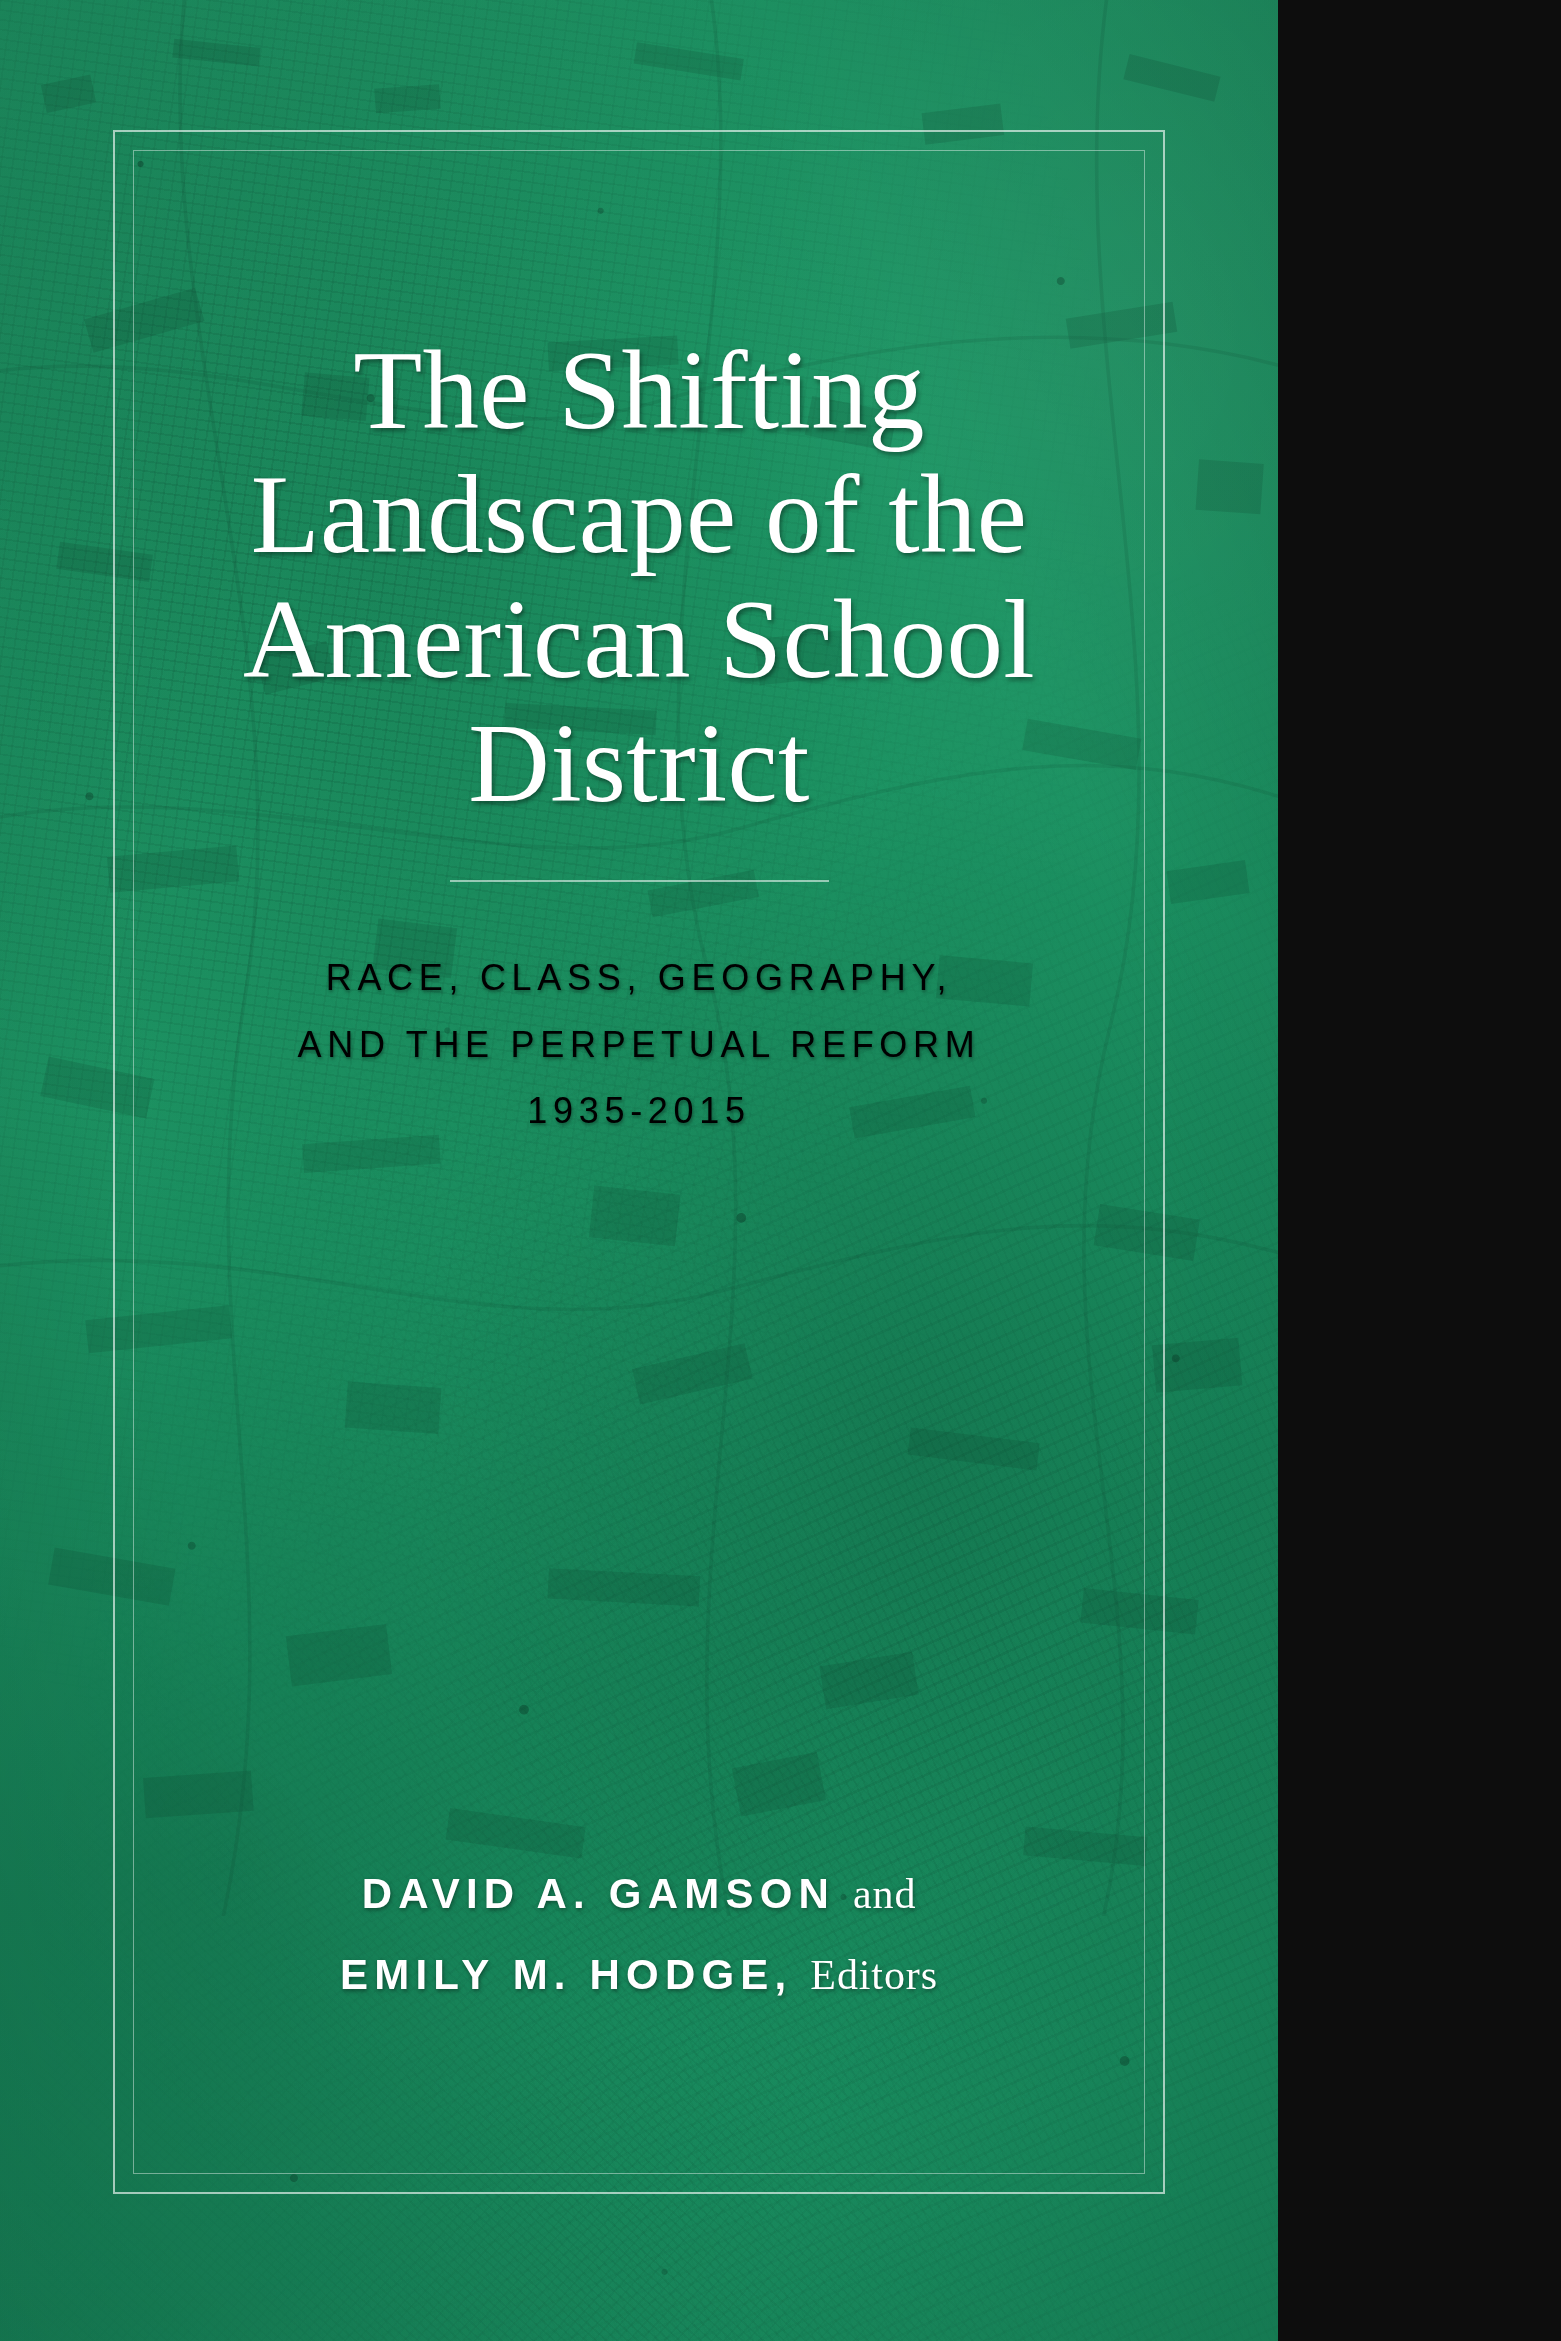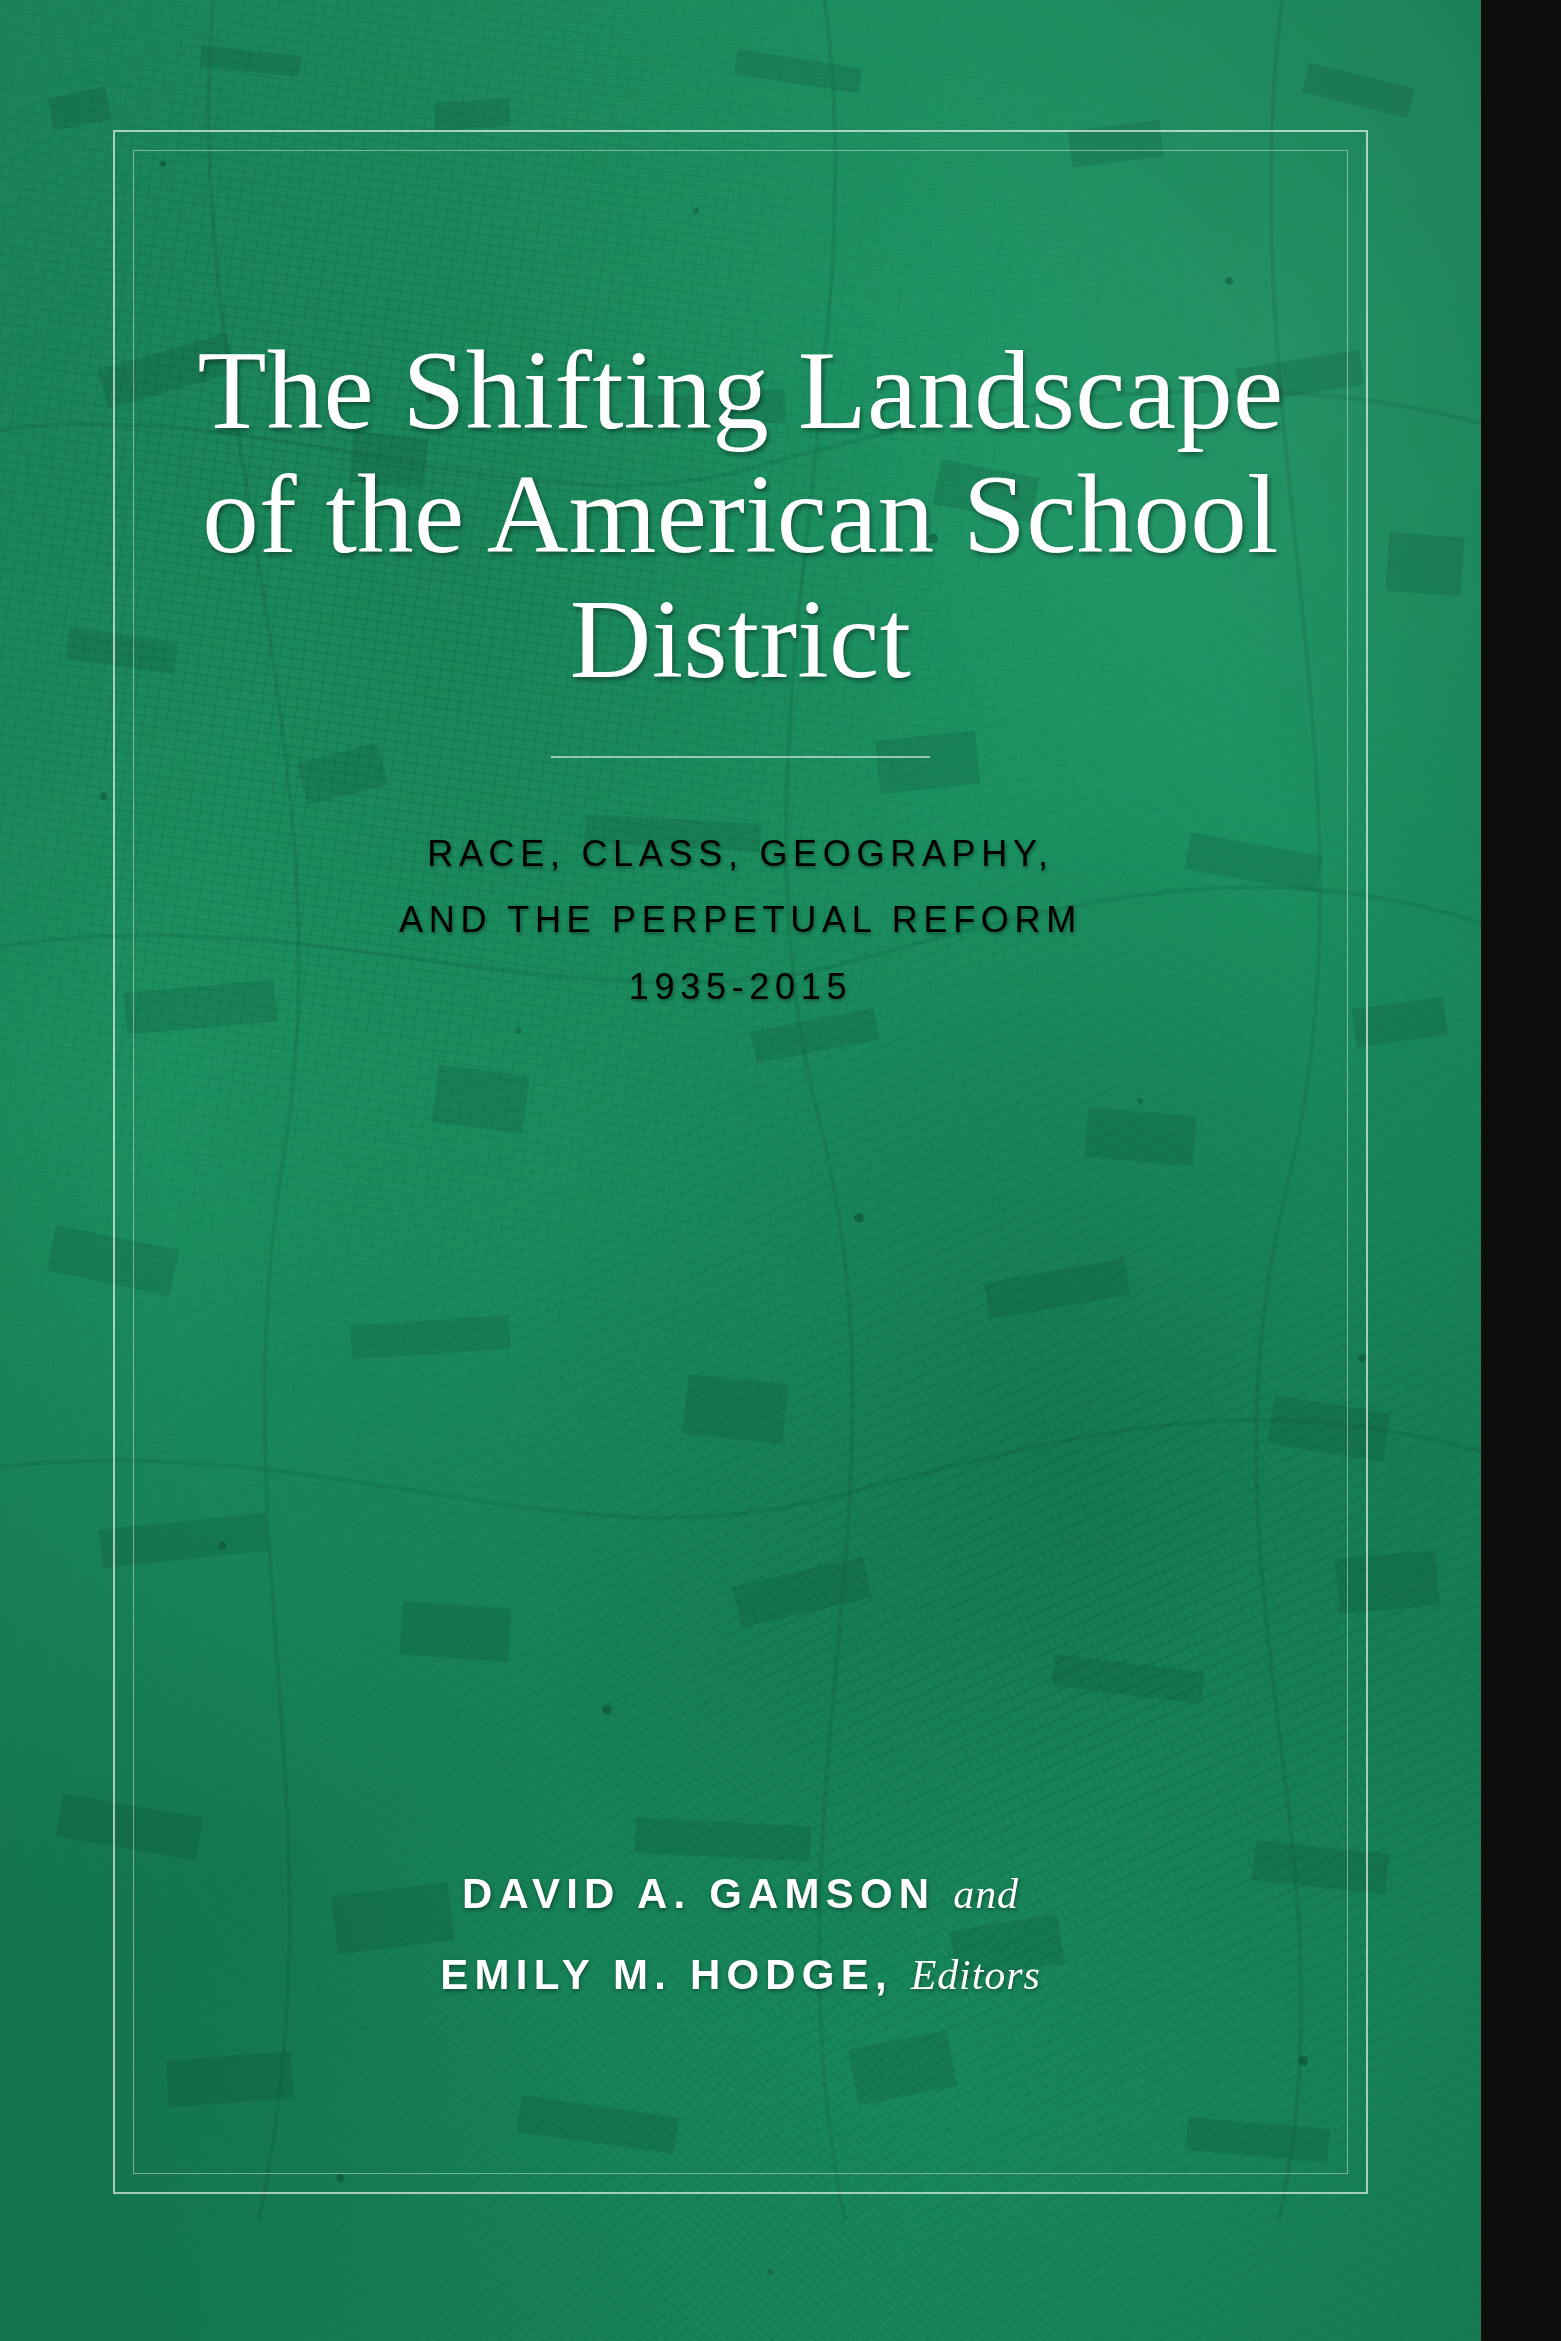--- a/index.html
+++ b/index.html
@@ -2,21 +2,21 @@
 <html style="font-size:14px"><head>
 <meta charset="utf-8">
 <style>
   html, body {
     margin: 0;
     padding: 0;
     background: #0d0d0d;
   }
   .cover {
     position: relative;
-    width: 1481px;
+    width: 1278px;
     height: 2342px;
     overflow: hidden;
     background: #1f9464;
     font-family: "Liberation Serif", serif;
   }
 
   
   .tex {
     position: absolute;
     inset: 0;
@@ -156,21 +156,20 @@
     font-size: 42px;
     letter-spacing: 6.2px;
     line-height: 1.6;
     text-transform: uppercase;
     font-weight: bold;
     text-shadow: 0.9px 1.8px 4.4px rgba(0,0,0,0.40);
   }
   .authors .conj,
   .authors .role {
     font-family: "Liberation Serif", serif;
-    font-style: italic;
     font-weight: normal;
     letter-spacing: 0.9px;
     text-transform: none;
     font-size: 42px;
   }
   .author-line + .author-line { margin-top: 12.3px; }
 </style>
 </head>
 <body>
 

